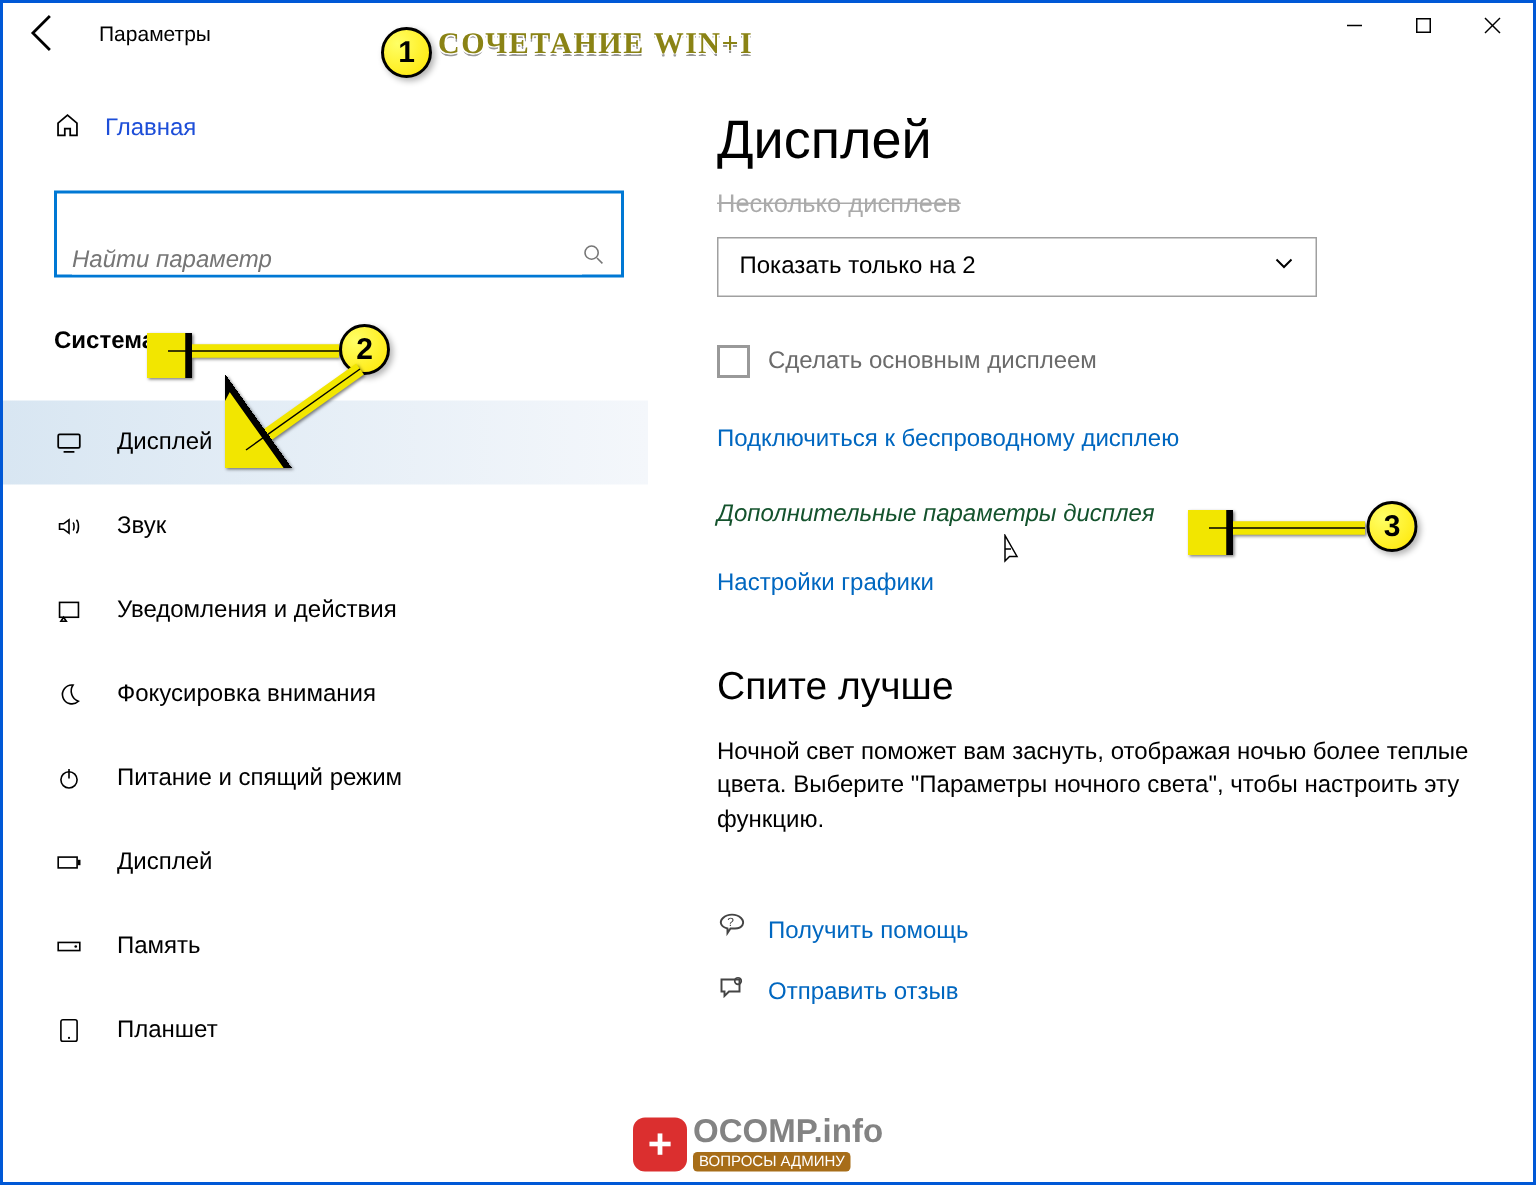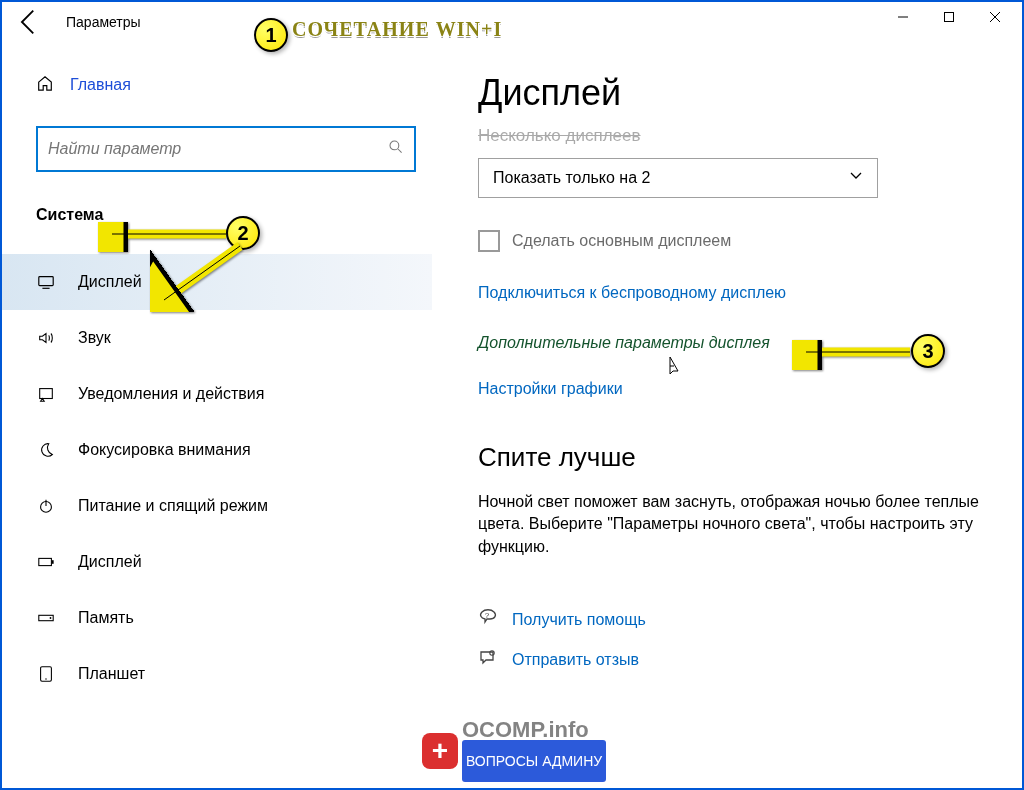--- a/index.html
+++ b/index.html
@@ -73,24 +73,24 @@
     font-size: 16px;
     color: #1d4ed8;
   }
   .home-row svg, .nav-item svg { width: 18px; height: 18px; }
   .search-row {
     margin: 22px 0 20px 0;
     width: 380px;
   }
   .search-box {
     width: 100%;
-    height: 46px;
+    height: 58px;
     border: 2px solid #0078d4;
     display: flex;
-    align-items: center;
+    align-items: flex-end;
     padding: 0 10px;
   }
   .search-box input {
     flex: 1;
     border: none;
     outline: none;
     font-size: 16px;
     color: #767676;
     font-family: inherit;
   }
@@ -243,24 +243,24 @@
   }
   .wm-text {
     font-family: Arial, sans-serif;
     font-weight: 800;
     font-size: 22px;
     color: #7a7a7a;
     text-shadow: 1px 1px 0 #fff;
     line-height: .9;
   }
   .wm-sub {
-    font-size: 14px;
+    font-size: 10px;
     color: #fff;
-    background: #1d4ed8;
-    padding: 13px 4px;
+    background: #a16207;
+    padding: 1px 4px;
     border-radius: 3px;
     display: inline-block;
   }
 </style>
 </head>
 <body>
 
 <div class="window">
 
   <div class="titlebar">

